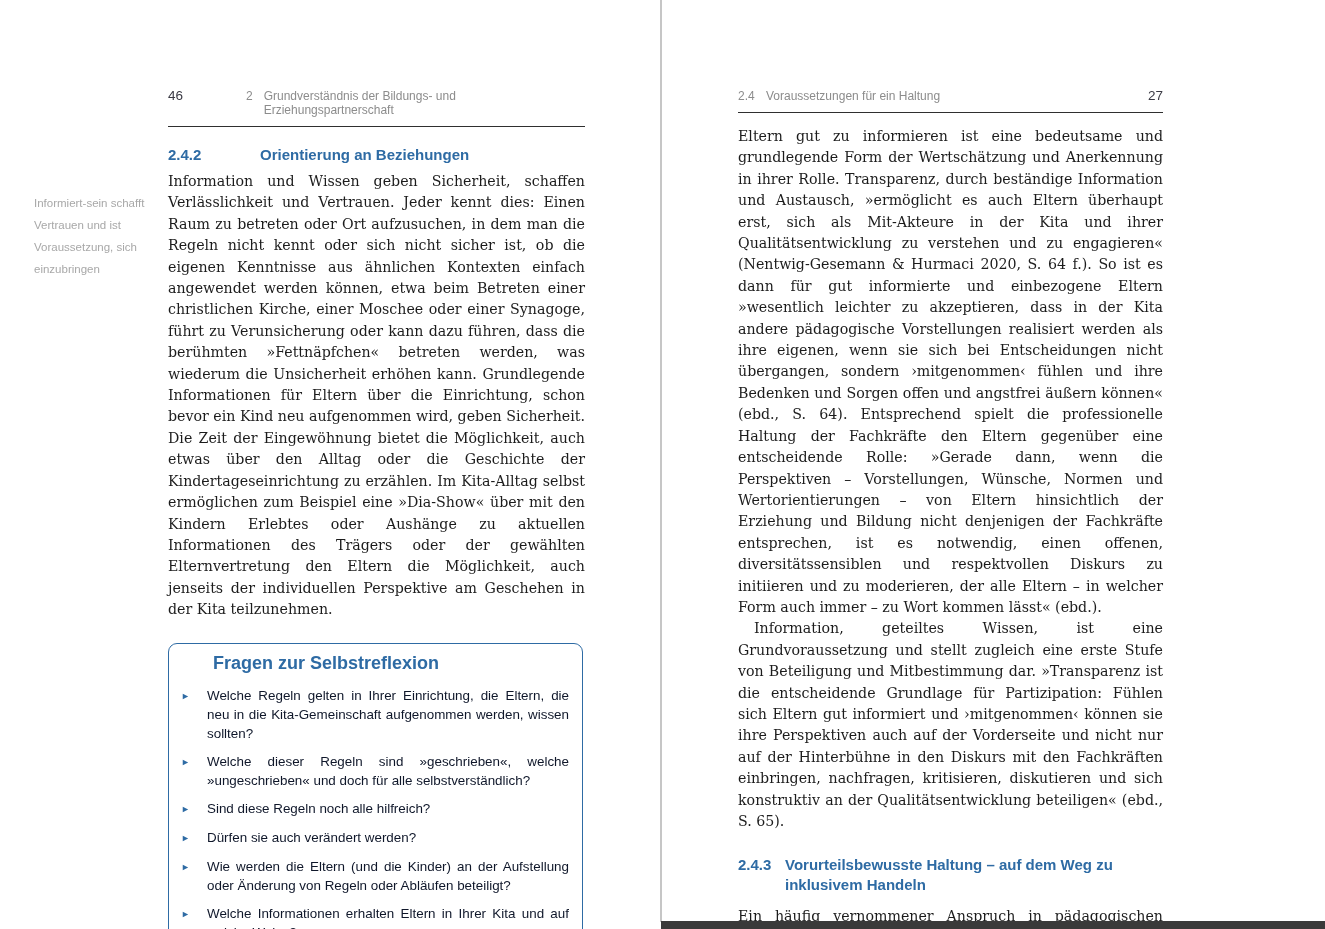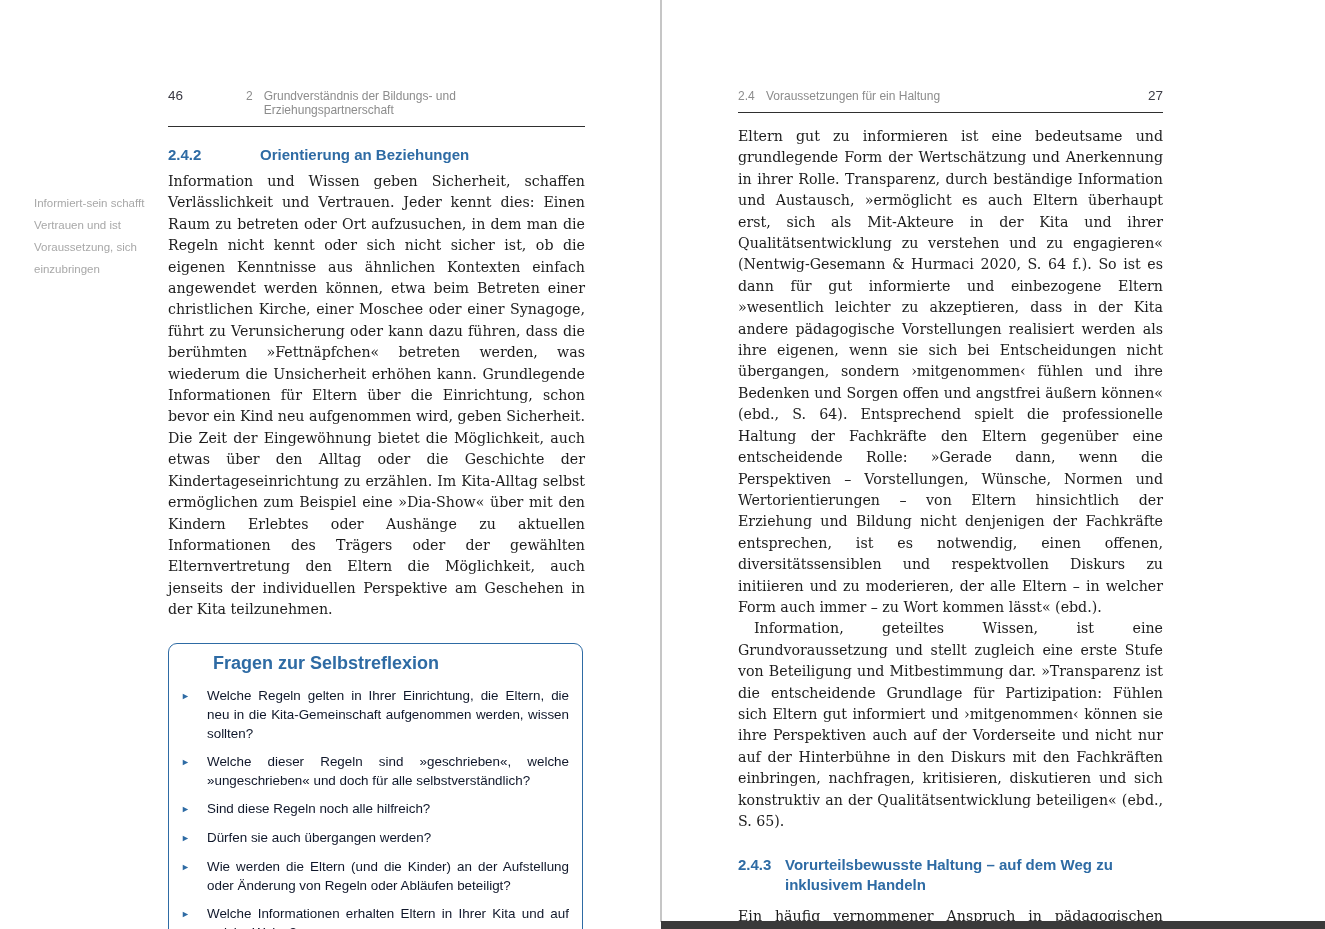--- a/index.html
+++ b/index.html
@@ -101,21 +101,21 @@
         <li>
           <span class="bullet">►</span>
           <span class="item-text">Welche dieser Regeln sind »geschrieben«, welche »ungeschrieben« und doch für alle selbstverständlich?</span>
         </li>
         <li>
           <span class="bullet">►</span>
           <span class="item-text">Sind diese Regeln noch alle hilfreich?</span>
         </li>
         <li>
           <span class="bullet">►</span>
-          <span class="item-text">Dürfen sie auch übergangen werden?</span>
+          <span class="item-text">Dürfen sie auch verändert werden?</span>
         </li>
         <li>
           <span class="bullet">►</span>
           <span class="item-text">Wie werden die Eltern (und die Kinder) an der Aufstellung oder Änderung von Regeln oder Abläufen beteiligt?</span>
         </li>
         <li>
           <span class="bullet">►</span>
           <span class="item-text">Welche Informationen erhalten Eltern in Ihrer Kita und auf welche Weise?</span>
         </li>
         <li>

